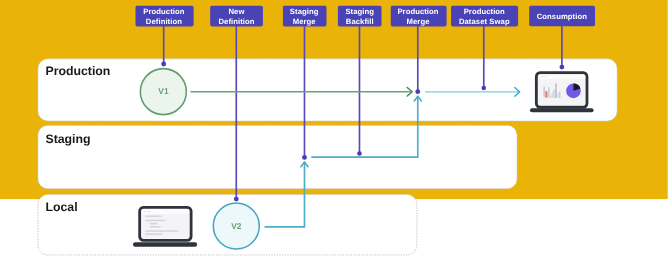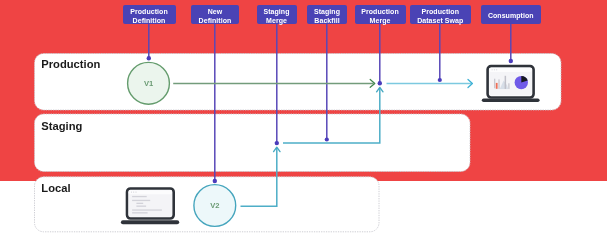--- a/index.html
+++ b/index.html
@@ -1,17 +1,17 @@
 <!DOCTYPE html>
 <html><head>
 <meta charset="utf-8">
 <style>
   html,body{margin:0;padding:0;background:#ffffff;}
   body{-webkit-font-smoothing:antialiased;width:607px;height:239px;overflow:hidden;font-family:"Liberation Sans",sans-serif;}
-  #stage{position:relative;width:607px;height:181px;background:#ef4444;transform:translateZ(0);}
+  #stage{position:relative;width:607px;height:181px;background:#eab308;transform:translateZ(0);}
   svg{position:absolute;left:0;top:0;}
   .swimlane-label{transform:translateZ(0);font-weight:bold;fill:#1a1a1a;font-size:11.2px;font-family:"Liberation Sans",sans-serif;}
   .node-label{transform:translateZ(0);font-size:7.6px;fill:#6b9b74;font-family:"Liberation Sans",sans-serif;font-weight:bold;}
 
   .chips{position:absolute;left:0;top:0;width:607px;height:239px;}
   .chip{transform:translateZ(0);position:absolute;background:#4a43b5;border-radius:2px;display:flex;flex-direction:column;align-items:center;justify-content:center;padding-top:3.4px;color:#fff;font-size:7px;font-weight:bold;line-height:9.3px;letter-spacing:0.05px;font-family:"Liberation Sans",sans-serif;box-sizing:border-box;}
   .chip-single{padding-top:3px;}
 </style>
 </head>
 <body>

